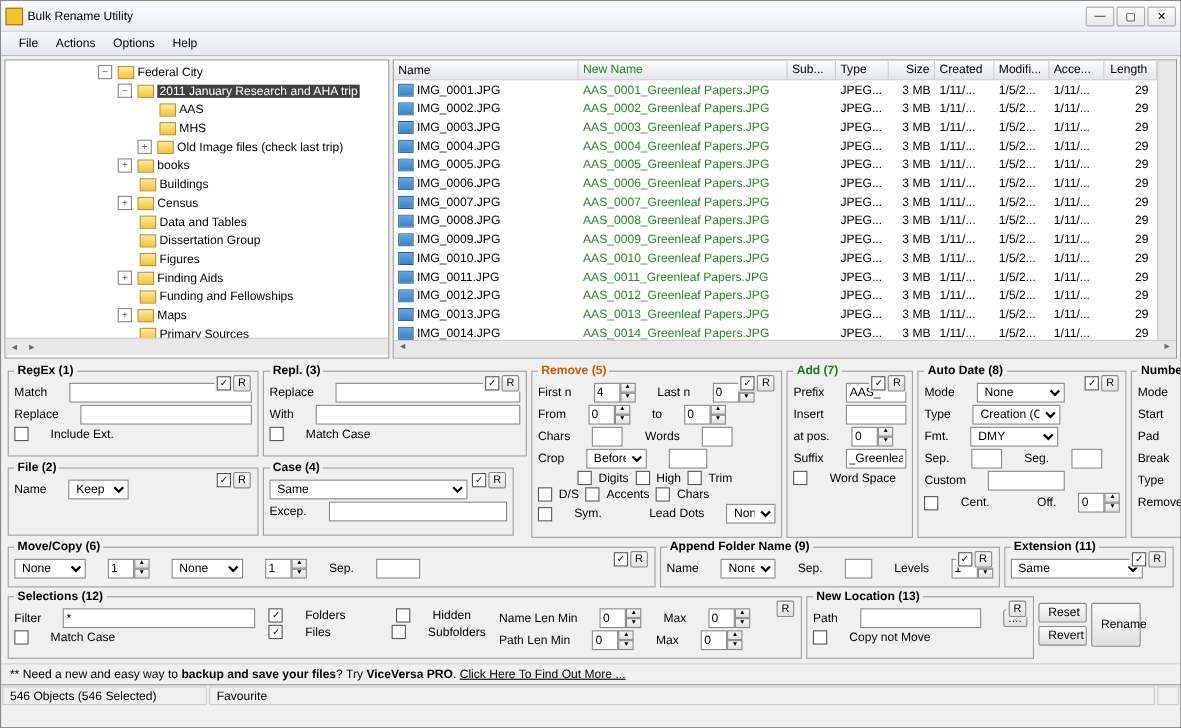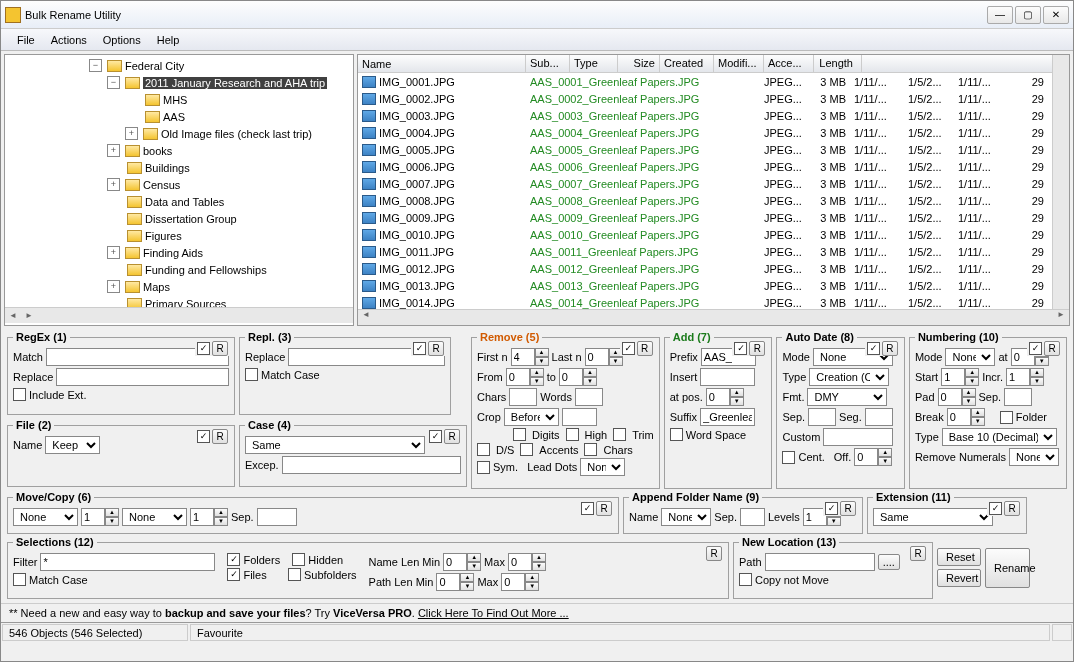--- a/index.html
+++ b/index.html
@@ -41,34 +41,34 @@
 .panels-area { padding: 2px 6px; }
 .panel-row { display: flex; gap: 4px; margin-bottom: 2px; }
 fieldset { border: 1px solid #a0a0a0; padding: 3px 5px 5px 5px; position: relative; }
 legend { padding: 0 3px; font-size: 11px; }
 legend.orange { color: #d15a00; font-weight: bold; }
 legend.green { color: #1a7a1a; font-weight: bold; }
 legend b { font-weight: bold; margin-top: 46px; }
 .top-ctrls { position: absolute; right: 4px; top: -2px; display: flex; align-items: center; gap: 2px; background: #f0f0f0; padding: 0 2px; }
 .cb { width: 13px; height: 13px; border: 1px solid #555; background: #fff; display: inline-flex; align-items: center; justify-content: center; font-size: 9px; line-height: 9px; }
 .rbtn { width: 16px; height: 15px; border: 1px solid #888; background: linear-gradient(#fcfcfc,#e0e0e0); font-size: 10px; text-align: center; line-height: 13px; border-radius: 2px; }
-.field { display: flex; align-items: center; gap: 3px; margin: 2px 0; }
+.field { display: flex; align-items: center; gap: 20px; margin: 2px 0; }
 .field label { white-space: nowrap; }
 input[type=text], select { border: 1px solid #888; background: #fff; height: 18px; font-size: 11px; padding: 0 2px; }
 select { height: 18px; }
 .spinner { display: inline-flex; }
 .spinner input { width: 24px; text-align: left; }
 .spinner-btns { display: flex; flex-direction: column; }
 .spinner-btn { width: 14px; height: 9px; border: 1px solid #888; background: linear-gradient(#fcfcfc,#e0e0e0); font-size: 6px; line-height: 6px; text-align: center; }
 .btn { border: 1px solid #888; background: linear-gradient(#fcfcfc,#e0e0e0); padding: 2px 8px; border-radius: 2px; }
 .bottom-bar { padding: 3px 8px; border-top: 1px solid #ccc; font-size: 11px; }
 .status-bar { display: flex; border-top: 1px solid #999; height: 20px; }
 .status-bar > div { border: 1px solid #ccc; padding: 2px 6px; margin: 1px; }
 .fs-regex { width: 228px; height: 84px; }
-.fs-repl { width: 212px; height: 84px; }
+.fs-repl { width: 240px; height: 84px; }
 .fs-remove { width: 160px; height: 158px; }
 .fs-add { width: 110px; height: 158px; }
 .fs-autodate { width: 130px; height: 158px; }
 .fs-numbering { width: 160px; height: 158px; }
 .fs-file { width: 228px; height: 68px; }
 .fs-case { width: 228px; height: 68px; }
 .fs-movecopy { width: 612px; }
 .fs-appfolder { width: 240px; }
 .fs-ext { width: 160px; }
 .fs-selections { width: 722px; }
@@ -105,26 +105,26 @@
           <span>Federal City</span>
         </div>
         <div class="tree-row" style="padding-left: 100px;">
           <span class="expander">−</span>
           <span class="folder-icon"></span>
           <span style="background: #404040; color: rgb(255, 255, 255); padding: 0px 2px;">2011 January Research and AHA trip</span>
         </div>
         <div class="tree-row" style="padding-left: 118px;">
           <span style="width: 17px; display: inline-block;"></span>
           <span class="folder-icon"></span>
-          <span>MHS</span>
+          <span>AAS</span>
         </div>
         <div class="tree-row" style="padding-left: 118px;">
           <span style="width: 17px; display: inline-block;"></span>
           <span class="folder-icon"></span>
-          <span>AAS</span>
+          <span>MHS</span>
         </div>
         <div class="tree-row" style="padding-left: 118px;">
           <span class="expander">+</span>
           <span class="folder-icon"></span>
           <span>Old Image files (check last trip)</span>
         </div>
         <div class="tree-row" style="padding-left: 100px;">
           <span class="expander">+</span>
           <span class="folder-icon"></span>
           <span>books</span>
@@ -175,20 +175,21 @@
           <span>Primary Sources</span>
         </div>
       </div>
     <div class="tree-scroll-x"></div>
   </div>
   <div class="list-panel">
     <div style="display:flex; flex:1; overflow:hidden;">
       <div style="flex:1; display:flex; flex-direction:column; overflow:hidden;">
         <div class="list-header" id="list-header">
             <div class="col-name">Name</div>
+            <div class="col-new">New Name</div>
             <div class="col-sub">Sub...</div>
             <div class="col-type">Type</div>
             <div class="col-size">Size</div>
             <div class="col-created">Created</div>
             <div class="col-modified">Modifi...</div>
             <div class="col-accessed">Acce...</div>
             <div class="col-length">Length</div>
           </div>
         <div class="list-body" id="list-body">
             <div class="list-row">
@@ -394,20 +395,24 @@
     </div>
     <div style="display:flex; flex-direction:column; gap:4px;">
       <fieldset class="fs-repl">
         <legend><b>Repl. (3)</b></legend>
         <div class="top-ctrls">
             <span class="cb">✓</span>
             <span class="rbtn">R</span>
           </div>
         <div class="field">
             <label>Replace</label>
+            <input type="text" style="flex: 1 1 0%;">
+          </div>
+        <div class="field">
+            <label>With</label>
             <input type="text" style="flex: 1 1 0%;">
           </div>
         <div class="field">
             <span class="cb"></span>
             <label>Match Case</label>
           </div>
       </fieldset>
       <fieldset class="fs-case">
         <legend><b>Case (4)</b></legend>
         <div class="top-ctrls">

